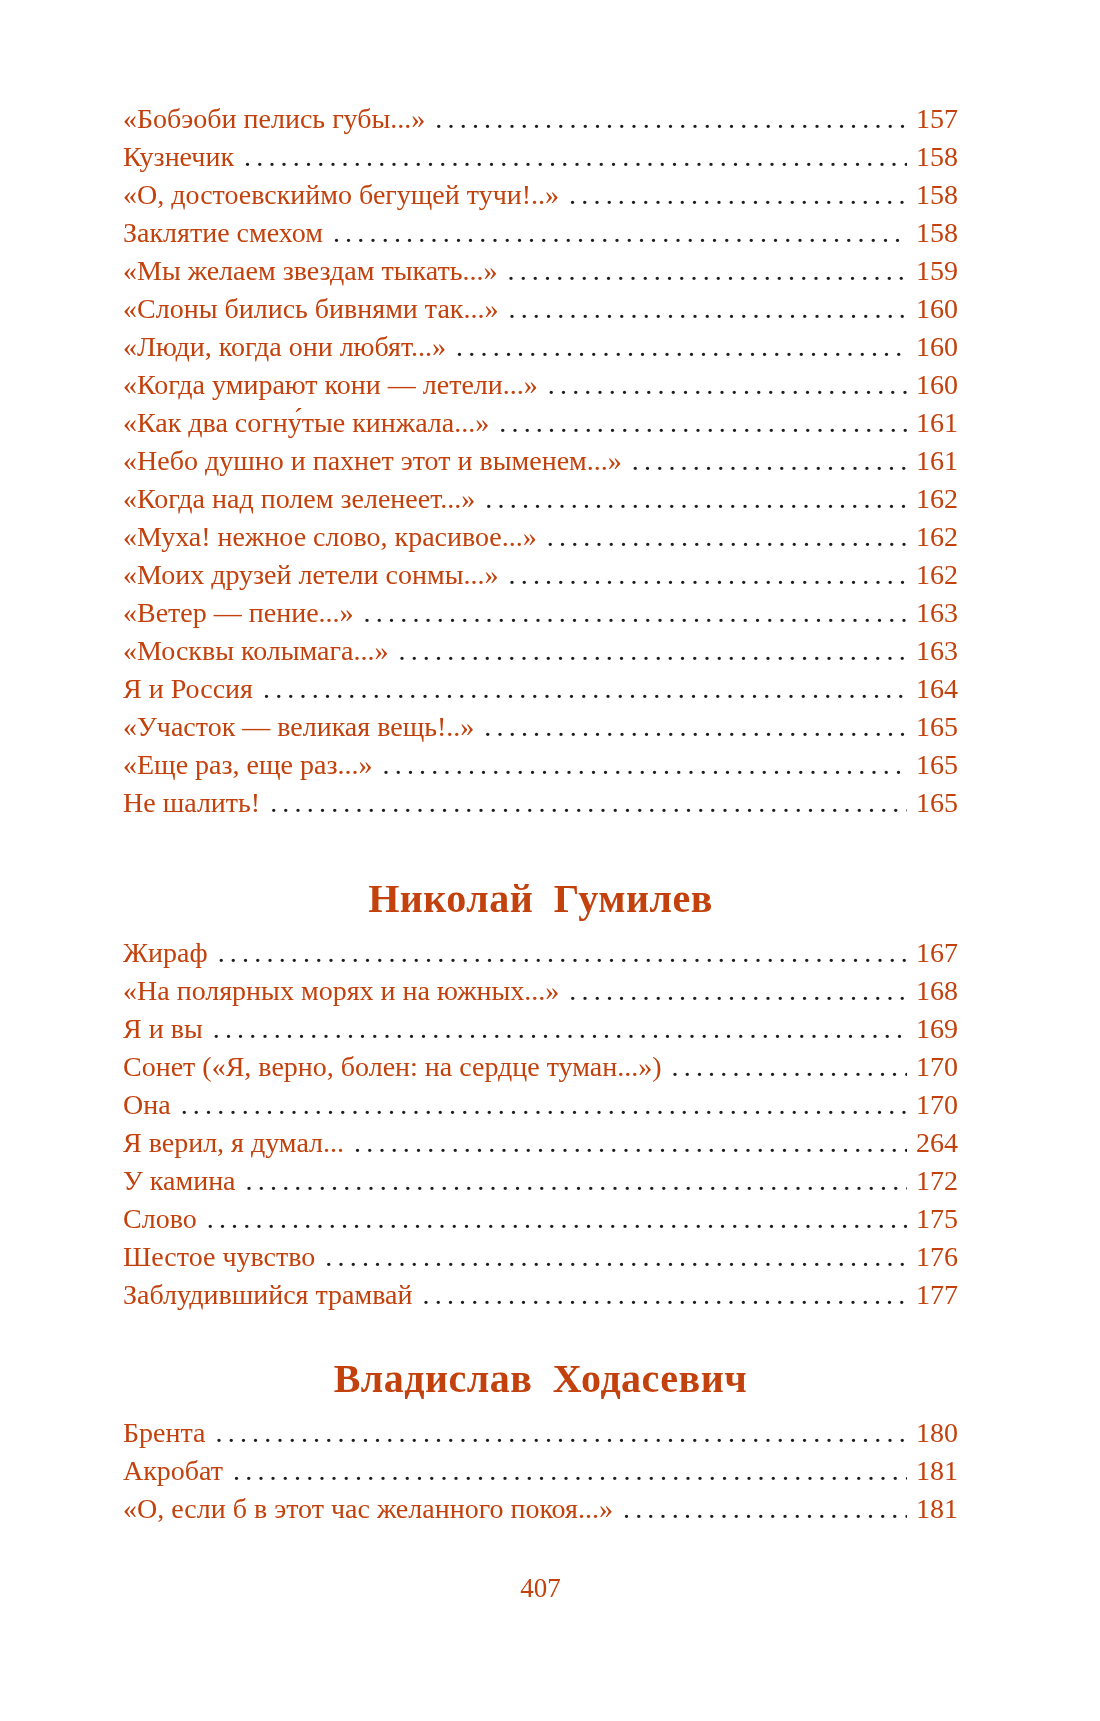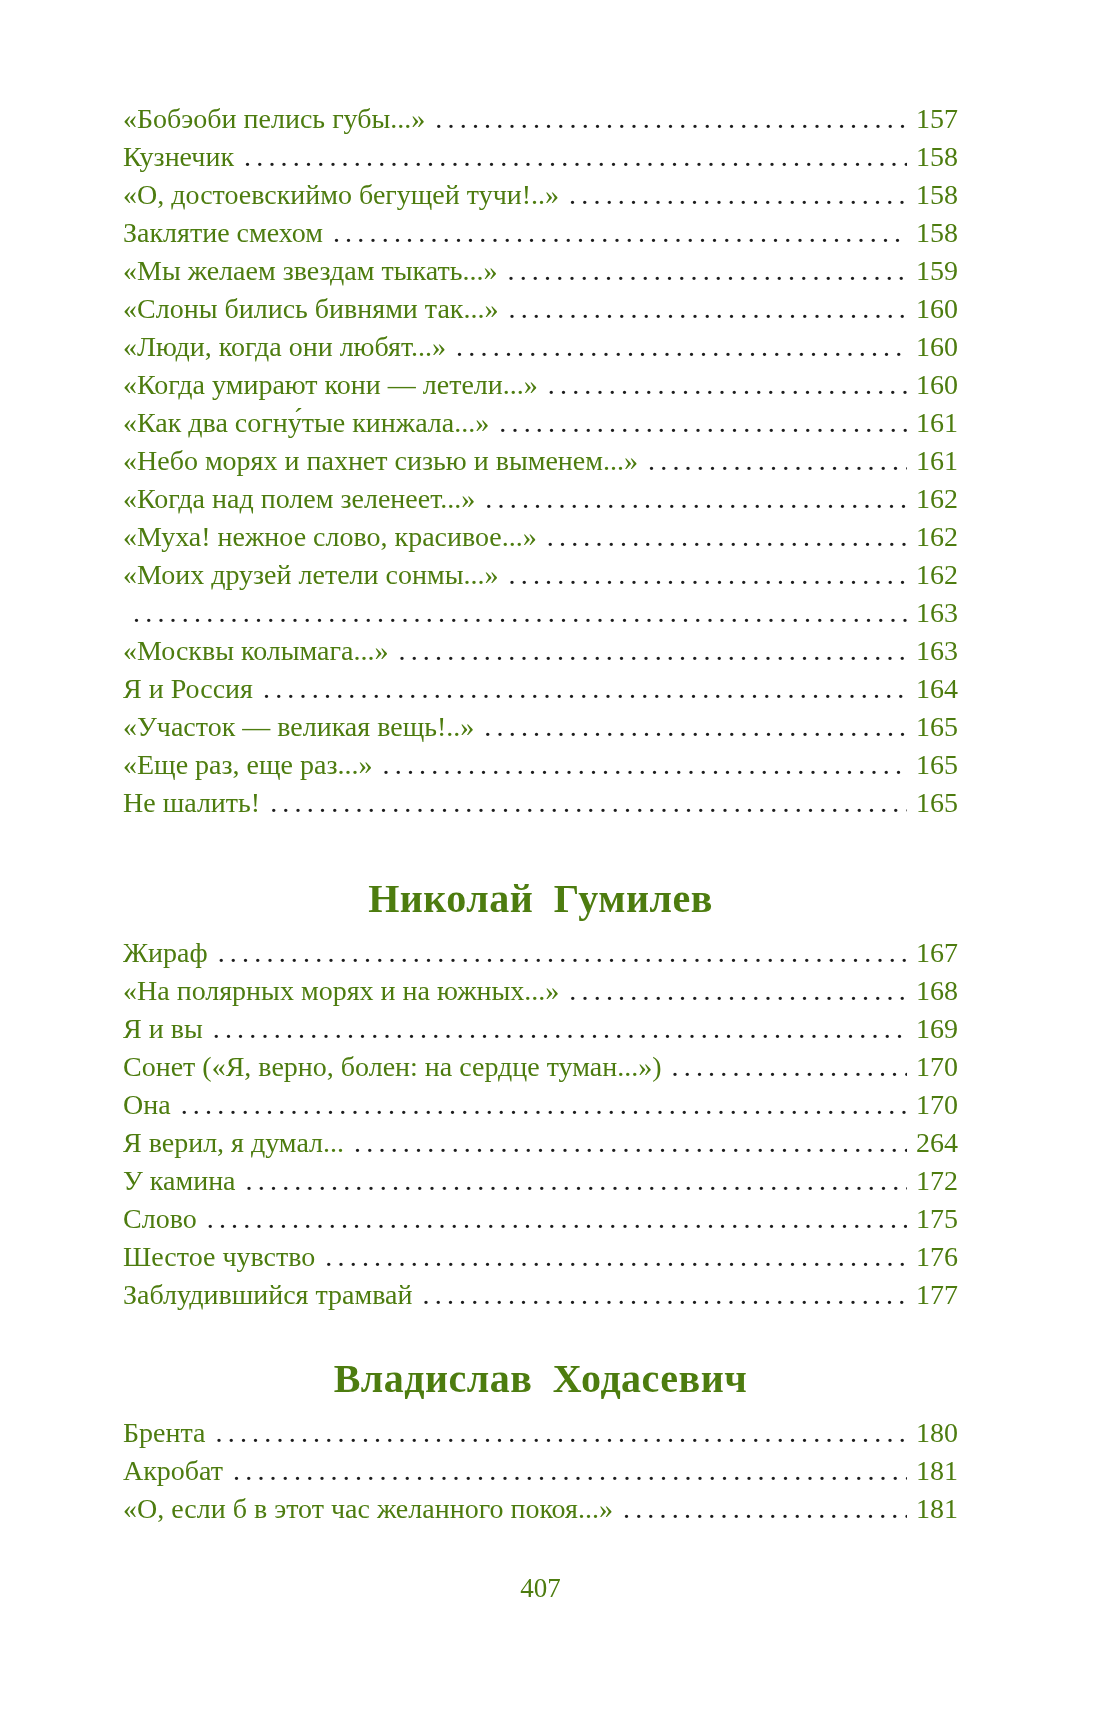--- a/index.html
+++ b/index.html
@@ -6,21 +6,21 @@
   html, body { margin: 0; padding: 0; background: #ffffff; }
   .page {
     position: relative;
     width: 1100px;
     height: 1721px;
     margin: 0 auto;
     background: #ffffff;
     box-sizing: border-box;
     padding: 100px 142px 0 123px;
     font-family: "Liberation Serif", "DejaVu Serif", serif;
-    color: #4d7c0f;
+    color: #c2410c;
     overflow: hidden;
   }
   .toc { display: block; }
   .toc-row {
     display: flex;
     align-items: baseline;
     height: 38px;
     line-height: 38px;
     font-size: 28px;
     white-space: nowrap;
@@ -101,40 +101,41 @@
         <span class="toc-title">«Когда умирают кони — летели...»</span>
         <span class="toc-leader"></span>
         <span class="toc-page">160</span>
       </div>
       <div class="toc-row">
         <span class="toc-title">«Как два согну́тые кинжала...»</span>
         <span class="toc-leader"></span>
         <span class="toc-page">161</span>
       </div>
       <div class="toc-row">
-        <span class="toc-title">«Небо морях и пахнет сизью и выменем...»</span>
+        <span class="toc-title">«Небо душно и пахнет этот и выменем...»</span>
         <span class="toc-leader"></span>
         <span class="toc-page">161</span>
       </div>
       <div class="toc-row">
         <span class="toc-title">«Когда над полем зеленеет...»</span>
         <span class="toc-leader"></span>
         <span class="toc-page">162</span>
       </div>
       <div class="toc-row">
         <span class="toc-title">«Муха! нежное слово, красивое...»</span>
         <span class="toc-leader"></span>
         <span class="toc-page">162</span>
       </div>
       <div class="toc-row">
         <span class="toc-title">«Моих друзей летели сонмы...»</span>
         <span class="toc-leader"></span>
         <span class="toc-page">162</span>
       </div>
       <div class="toc-row">
+        <span class="toc-title">«Ветер — пение...»</span>
         <span class="toc-leader"></span>
         <span class="toc-page">163</span>
       </div>
       <div class="toc-row">
         <span class="toc-title">«Москвы колымага...»</span>
         <span class="toc-leader"></span>
         <span class="toc-page">163</span>
       </div>
       <div class="toc-row">
         <span class="toc-title">Я и Россия</span>

